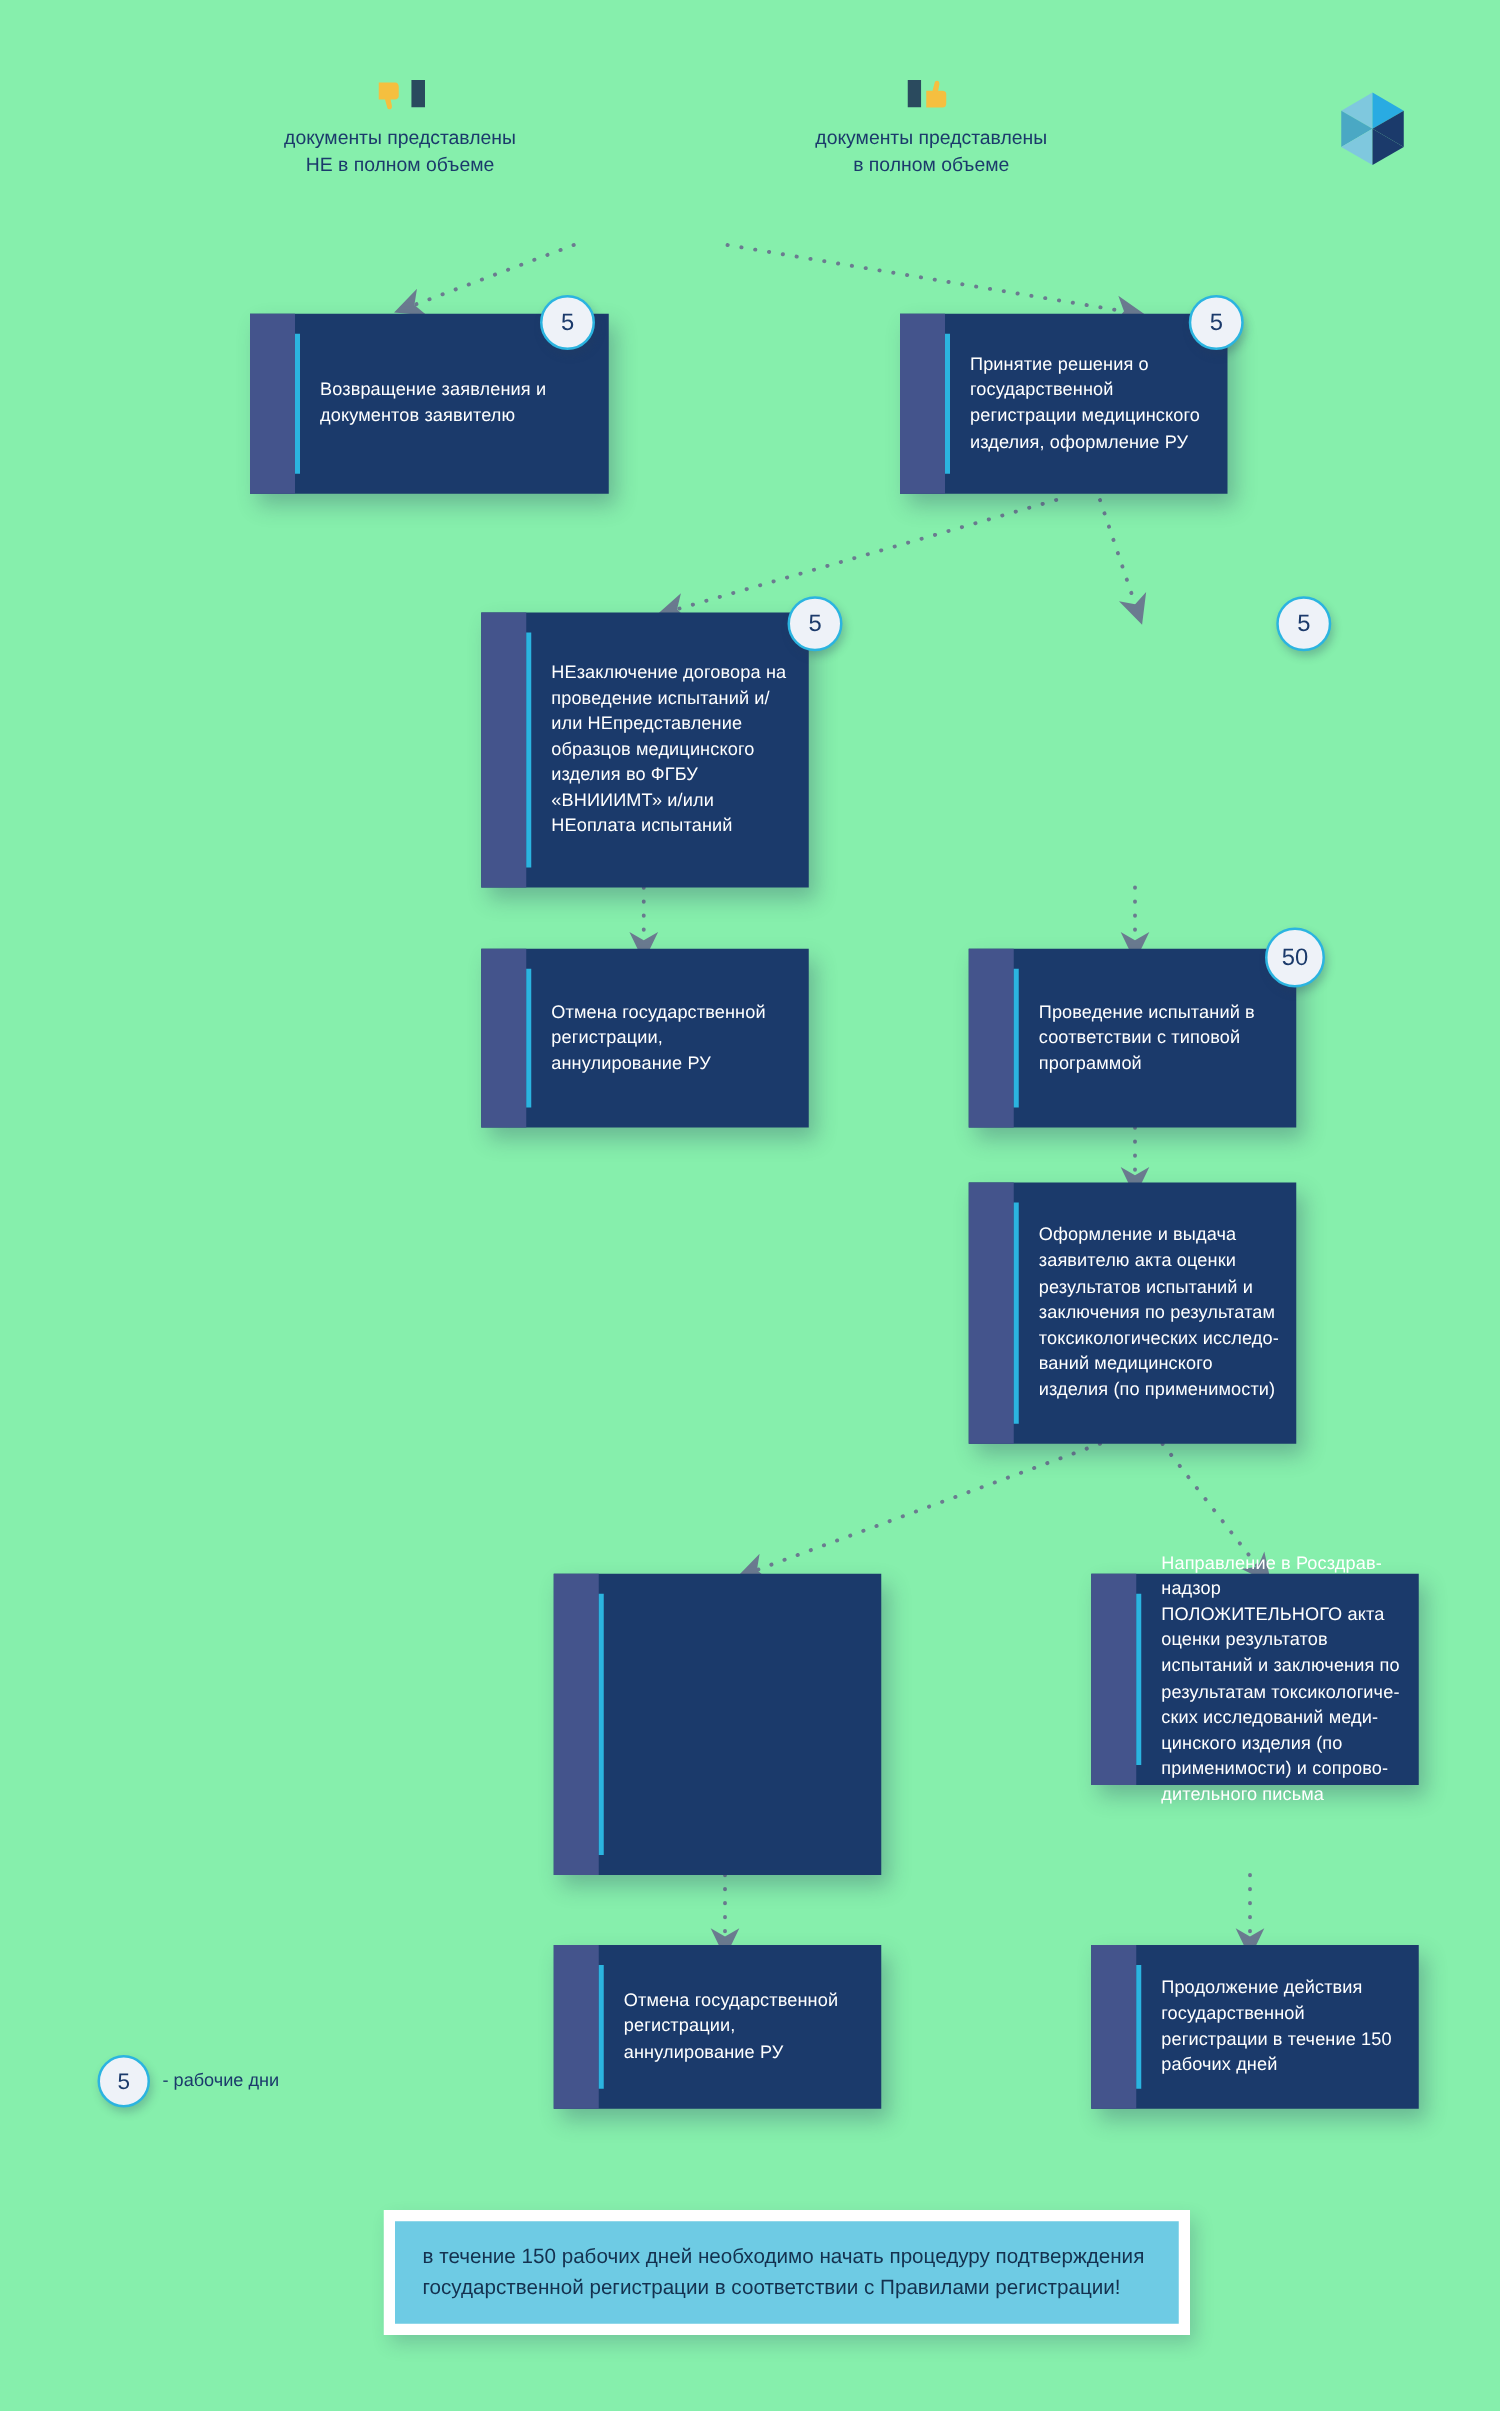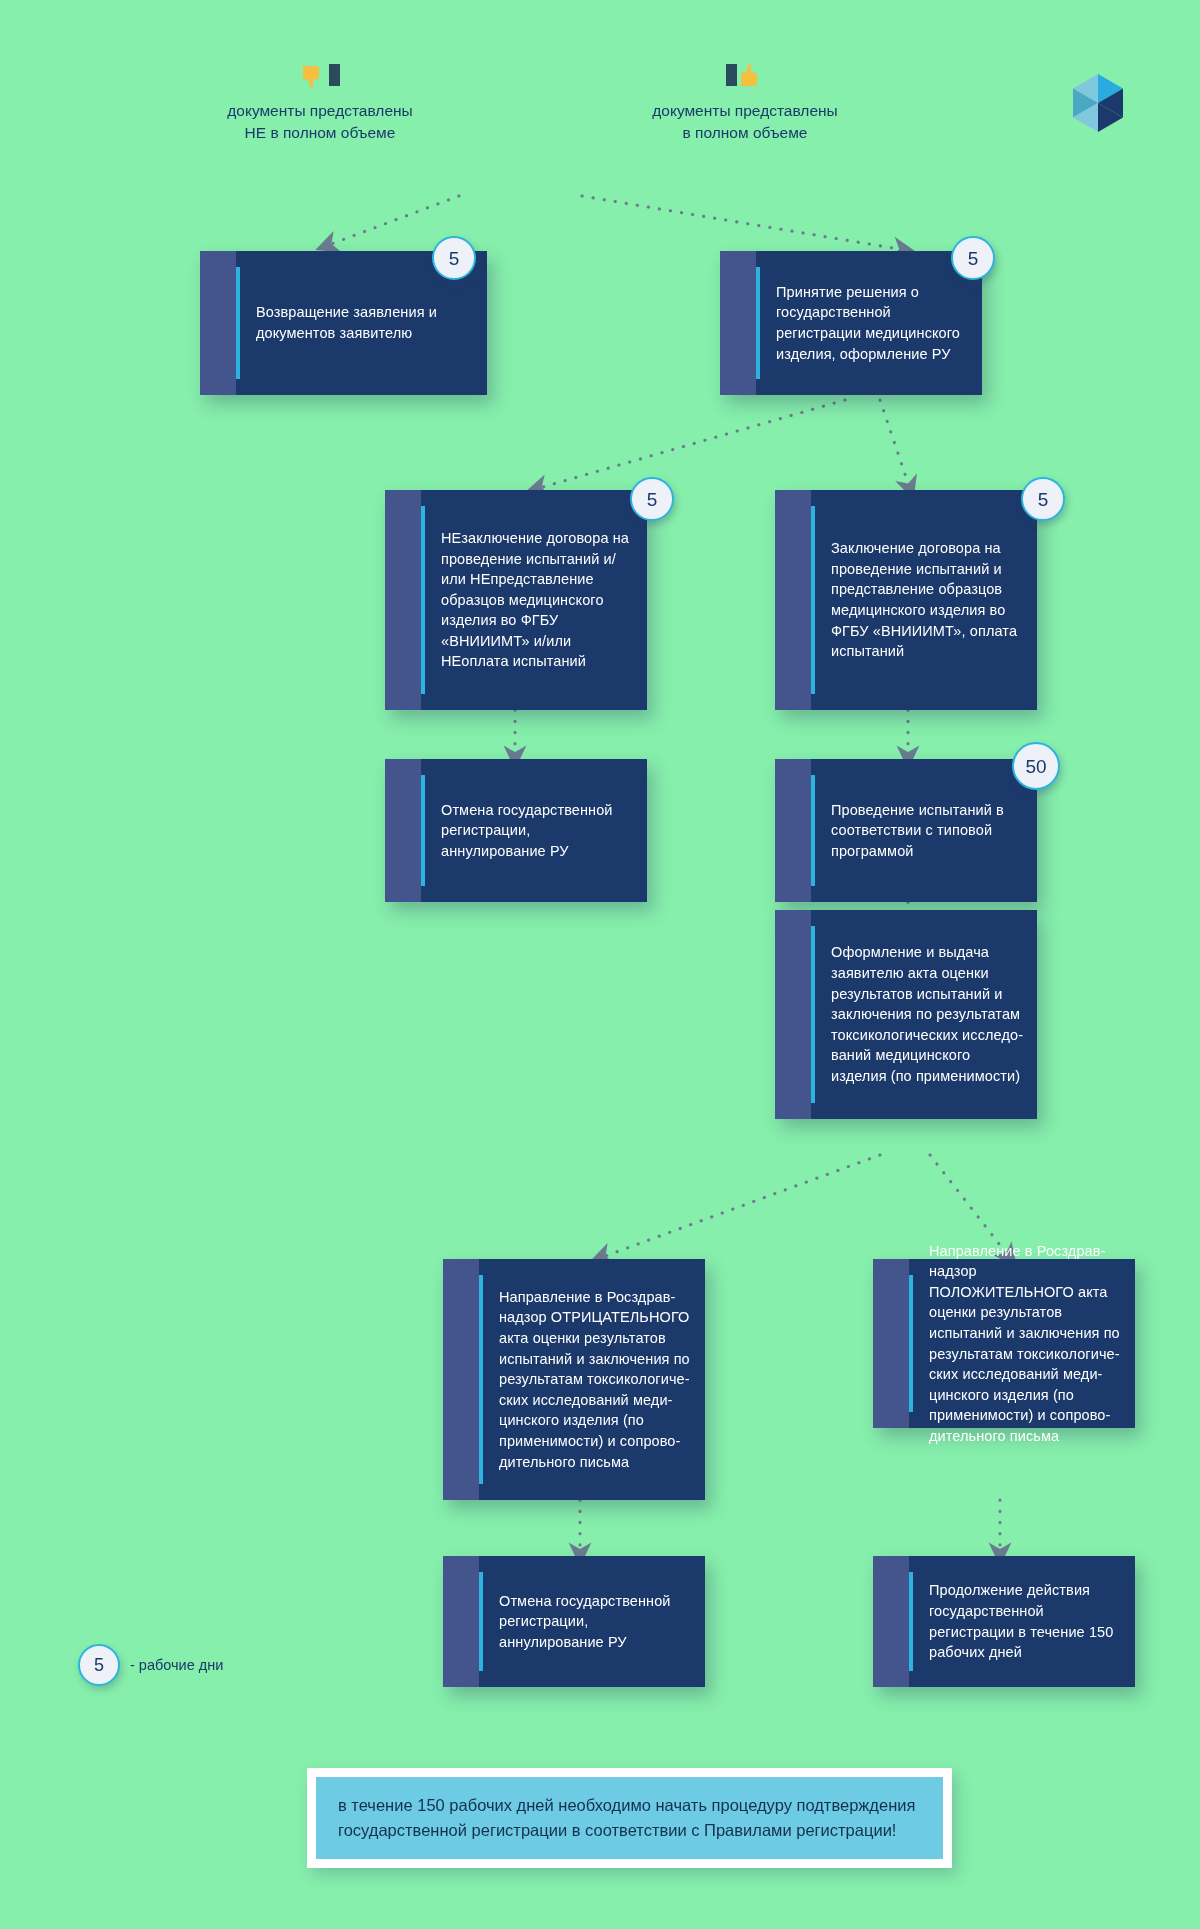--- a/index.html
+++ b/index.html
@@ -243,50 +243,44 @@
   </div>
   <div class="badge" style="left:951px; top:236px;">5</div>
 
   <div class="node" style="left:385px; top:490px; width:262px; height:220px;">
     <div class="side"></div>
     <div class="accent"></div>
     <div class="label">НЕзаключение договора на проведение испытаний и/или НЕпредставление образцов медицинского изделия во ФГБУ «ВНИИИМТ» и/или НЕоплата испытаний</div>
   </div>
   <div class="badge" style="left:630px; top:477px;">5</div>
 
-  <div class="node" style="left:775px; top:490px; width:262px; height:220px;">
-    <div class="side"></div>
-    <div class="accent"></div>
-    <div class="label">Заключение договора на проведение испытаний и представление образцов медицинского изделия во ФГБУ «ВНИИИМТ», оплата испытаний</div>
-  </div>
   <div class="badge" style="left:1021px; top:477px;">5</div>
 
   <div class="node" style="left:385px; top:759px; width:262px; height:143px;">
     <div class="side"></div>
     <div class="accent"></div>
     <div class="label">Отмена государственной регистрации, аннулирование РУ</div>
   </div>
 
   <div class="node" style="left:775px; top:759px; width:262px; height:143px;">
     <div class="side"></div>
     <div class="accent"></div>
     <div class="label">Проведение испытаний в соответствии с типовой программой</div>
   </div>
   <div class="badge wide" style="left:1012px; top:742px;">50</div>
 
-  <div class="node" style="left:775px; top:910px; width:262px; height:209px;align-items:center;">
+  <div class="node" style="left:775px; top:946px; width:262px; height:209px;align-items:center;">
     <div class="side"></div>
     <div class="accent"></div>
     <div class="label">Оформление и выдача заявителю акта оценки результатов испытаний и заключения по результатам токсикологических исследо-ваний медицинского изделия (по применимости)</div>
   </div>
 
   <div class="node" style="left:443px; top:1259px; width:262px; height:241px;">
     <div class="side"></div>
     <div class="accent"></div>
-    <div class="label">Направление в Росздрав-надзор ОТРИЦАТЕЛЬНОГО акта оценки результатов испытаний и заключения по результатам токсикологиче-ских исследований меди-цинского изделия (по применимости) и сопрово-дительного письма</div>
   </div>
 
   <div class="node" style="left:873px; top:1259px; width:262px; height:169px;">
     <div class="side"></div>
     <div class="accent"></div>
     <div class="label">Направление в Росздрав-надзор ПОЛОЖИТЕЛЬНОГО акта оценки результатов испытаний и заключения по результатам токсикологиче-ских исследований меди-цинского изделия (по применимости) и сопрово-дительного письма</div>
   </div>
 
   <div class="node" style="left:443px; top:1556px; width:262px; height:131px;">
     <div class="side"></div>

